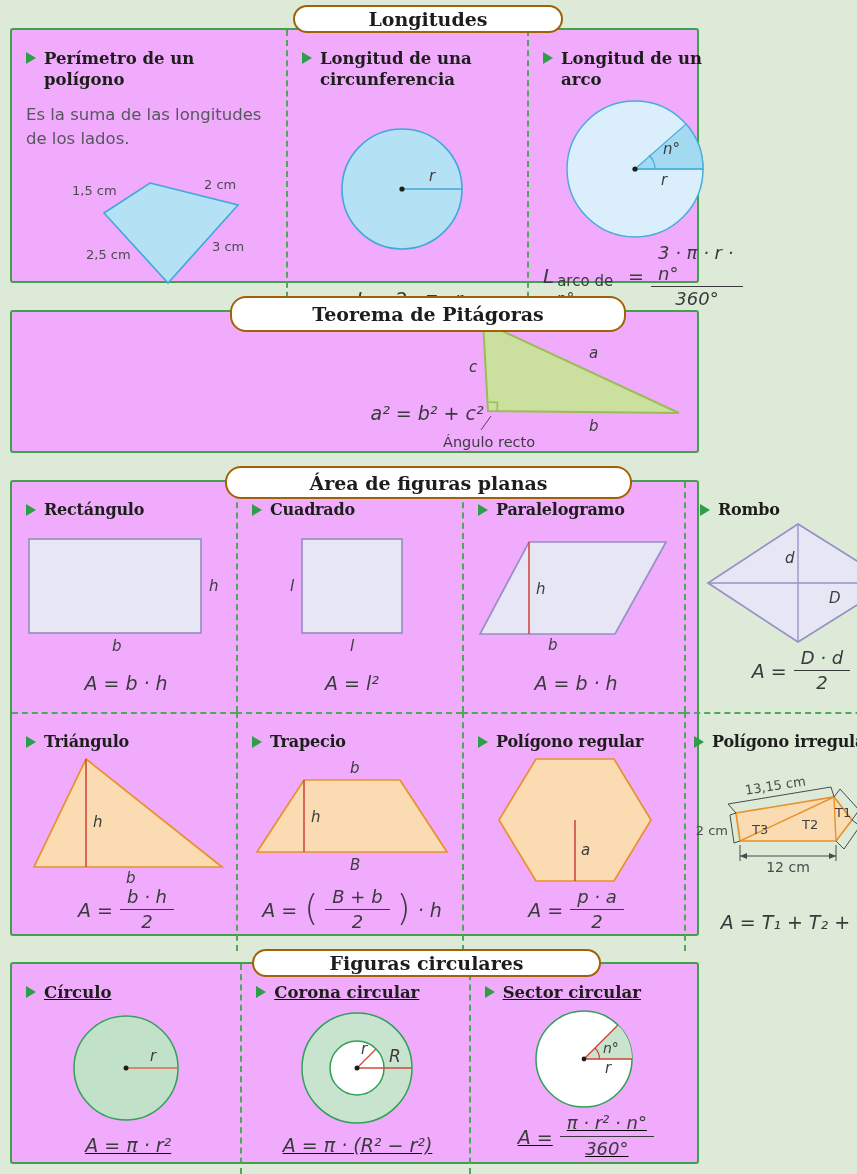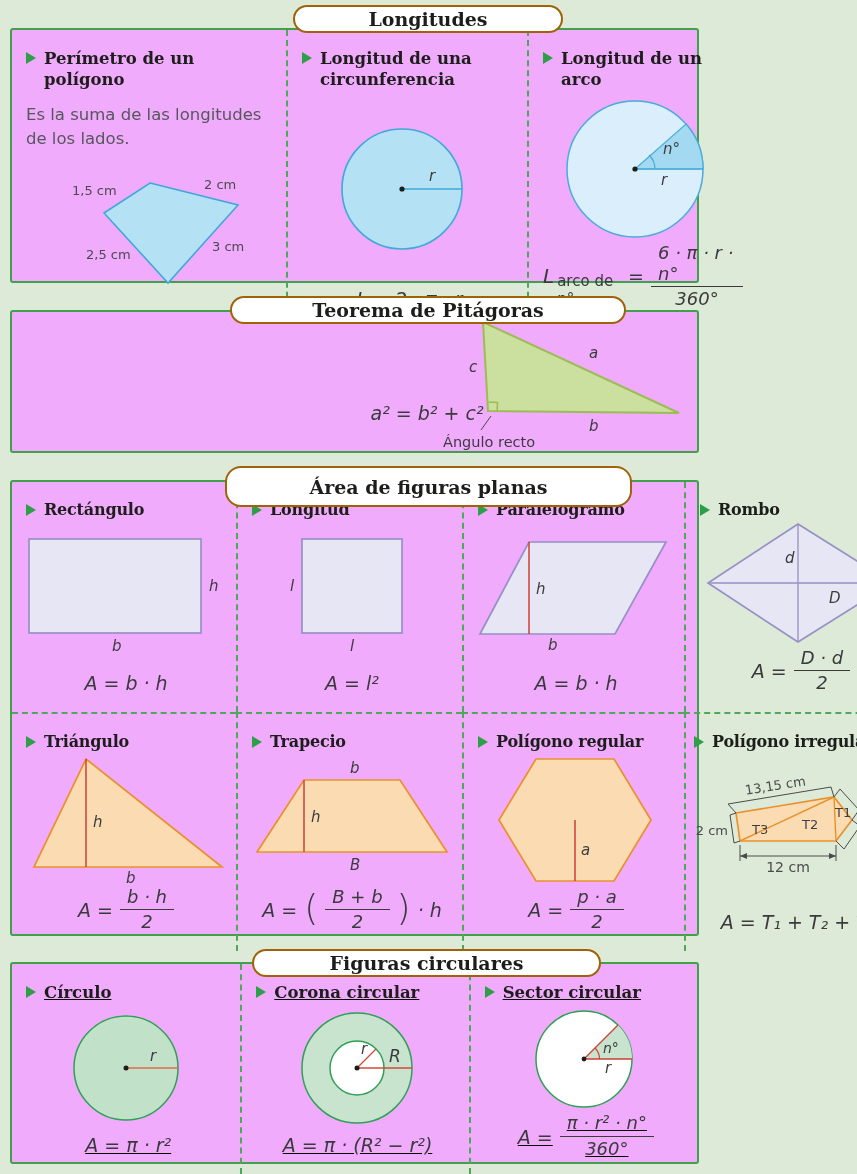--- a/index.html
+++ b/index.html
@@ -118,49 +118,49 @@
           <circle cx="92" cy="78" r="2.6" fill="#1d1d1b"></circle>
           <text x="120" y="63" class="lbl-var">n°</text>
           <text x="118" y="94" class="lbl-var">r</text>
         </svg>
       </div>
       <div class="formula">
         <span style="font-size:20px;">L</span>
         <span class="sub">arco de n°</span>
         <span>=</span>
         <span class="frac">
-          <span class="num">6 · π · r · n°</span>
+          <span class="num">3 · π · r · n°</span>
           <span class="den">360°</span>
         </span>
       </div>
     </div>
 
   </div>
 </div>
 
-<div class="pill" style="left:230px; top:296px; width:396px; height:28px;">Teorema de Pitágoras</div>
+<div class="pill" style="left:230px; top:296px; width:396px; height:36px;">Teorema de Pitágoras</div>
 
 <div class="section" style="top:310px; height:143px;">
   <div class="pit-wrap">
     <div class="pit-formula">a² = b² + c²</div>
     <div class="pit-fig">
       <svg width="252" height="138" viewBox="0 0 252 138">
         <polygon points="42,8 47,97 238,99" fill="#cbdf9f" stroke="#9cbc55" stroke-width="2"></polygon>
         <path d="M47.5,88 l9,0.4 l-0.4,9" fill="none" stroke="#9cbc55" stroke-width="1.6"></path>
         <line x1="40" y1="116" x2="50" y2="102" stroke="#4a4b4d" stroke-width="1"></line>
         <text x="28" y="58" class="lbl-var">c</text>
         <text x="148" y="44" class="lbl-var">a</text>
         <text x="148" y="117" class="lbl-var">b</text>
         <text x="2" y="133" style="font-size:14.5px; fill:#3c3c3e;">Ángulo recto</text>
       </svg>
     </div>
   </div>
 </div>
 
-<div class="pill" style="left:225px; top:466px; width:407px; height:41px;">Área de figuras planas</div>
+<div class="pill" style="left:225px; top:466px; width:407px; height:33px;">Área de figuras planas</div>
 
 <div class="section" style="top:480px; height:456px;">
   <div class="grid4" style="grid-template-rows:230px 1fr;">
 
     <div class="cell">
       <div class="cell-head small">
         <span class="bullet"></span>
         <span>Rectángulo</span>
       </div>
       <div class="fig">
@@ -169,21 +169,21 @@
           <text x="183" y="56" class="lbl-var">h</text>
           <text x="86" y="116" class="lbl-var">b</text>
         </svg>
       </div>
       <div class="formula">A = b · h</div>
     </div>
 
     <div class="cell bl">
       <div class="cell-head small">
         <span class="bullet"></span>
-        <span>Longitud</span>
+        <span>Cuadrado</span>
       </div>
       <div class="fig">
         <svg width="140" height="122" viewBox="0 0 140 122">
           <rect x="20" y="4" width="100" height="94" fill="#e7e6f4" stroke="#9790c4" stroke-width="1.7"></rect>
           <text x="8" y="56" class="lbl-var">l</text>
           <text x="68" y="116" class="lbl-var">l</text>
         </svg>
       </div>
       <div class="formula">A = l²</div>
     </div>

